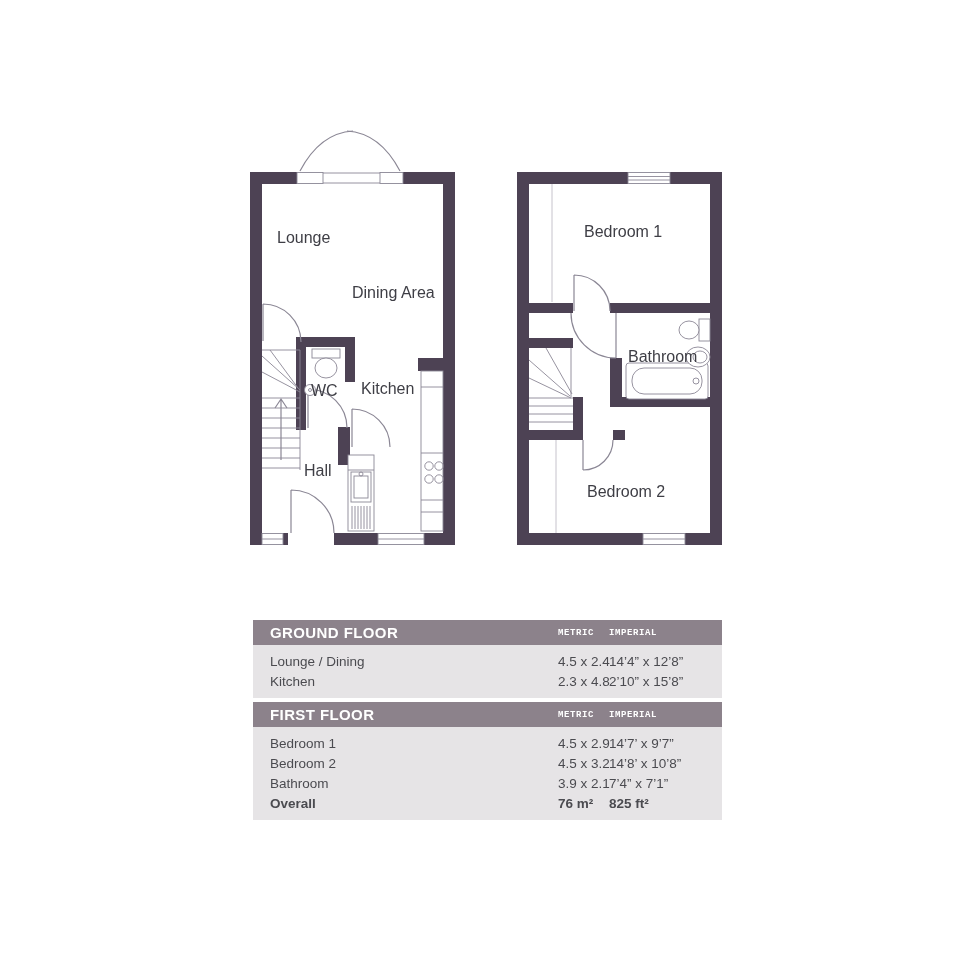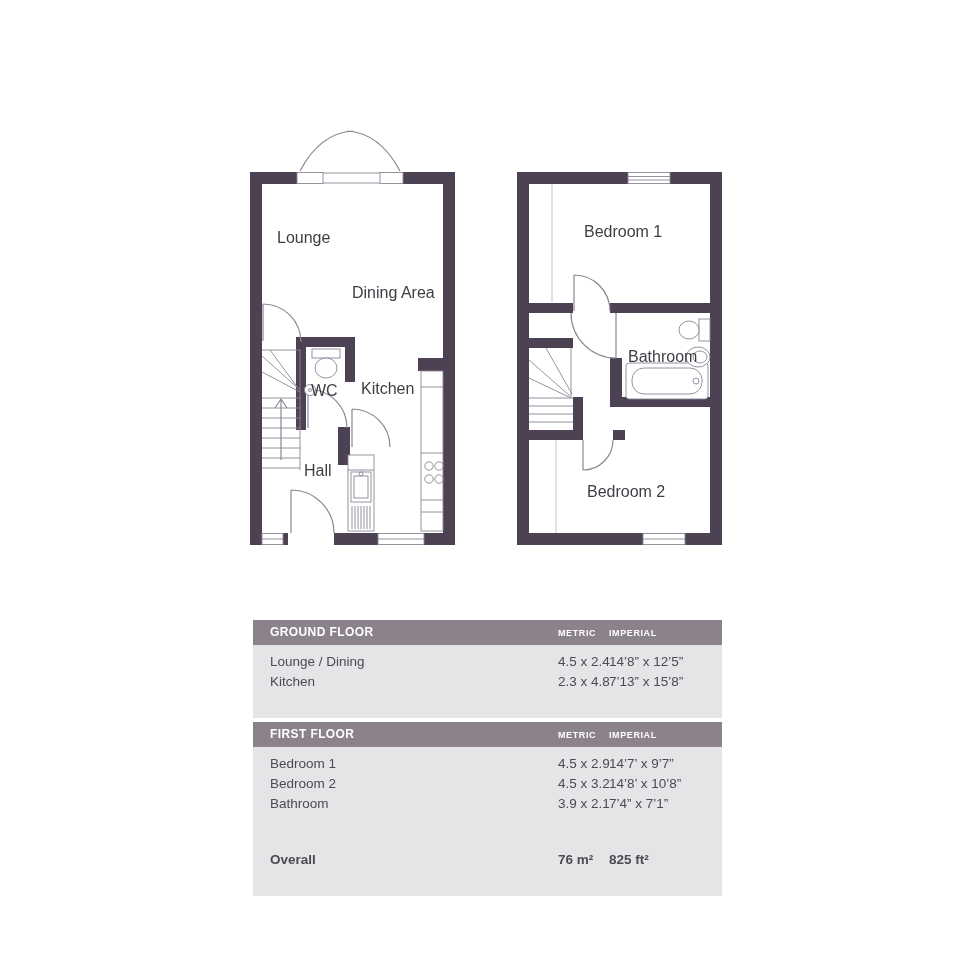--- a/index.html
+++ b/index.html
@@ -11,29 +11,29 @@
   .wall{fill:var(--wall);stroke:none;}
   .ln{stroke:var(--line);stroke-width:1.2;fill:none;stroke-linecap:butt;}
   .lnthin{stroke:var(--line);stroke-width:0.9;fill:none;}
   .llight{stroke:var(--light_line);stroke-width:1;fill:none;}
   .fixthin{fill:#ffffff;stroke:var(--line);stroke-width:0.9;}
   .lbl{font-family:"Liberation Sans",sans-serif;font-size:16px;fill:var(--label);}
 
   
   .dims{position:absolute;left:253px;top:620px;width:469px;color:var(--row_text);}
   .sec-head{position:relative;height:25px;background:var(--header_bg);color:var(--header_text);}
-  .sec-body{position:relative;background:var(--row_bg);padding:7px 0 26px 0;}
+  .sec-body{position:relative;background:var(--row_bg);padding:7px 0 6px 0;}
   .sec2{margin-top:4px;text-align:center;}
   .trow{position:relative;height:20px;line-height:20px;font-size:13.5px;}
   .c-name{position:absolute;left:17px;white-space:nowrap;}
   .c-metric{position:absolute;left:305px;white-space:nowrap;}
   .c-imperial{position:absolute;left:356px;white-space:nowrap;}
-  .h-title{font-weight:bold;font-size:12px;letter-spacing:.4px;line-height:25px;}
-  .h-col{font-weight:bold;font-size:9px;letter-spacing:.6px;line-height:26px;}
-  .bold{font-weight:bold;margin-top:36px;}
+  .h-title{font-weight:bold;font-size:15px;letter-spacing:.4px;line-height:25px;}
+  .h-col{font-weight:bold;font-size:9px;letter-spacing:.6px;line-height:26px;font-family:Liberation Mono, monospace;}
+  .bold{font-weight:bold;}
 </style>
 </head>
 <body>
 
 <div class="canvas">
 
   <svg width="980" height="600" viewBox="0 0 980 600">
 
     <g>
 
@@ -197,26 +197,26 @@
     <div class="sec">
       <div class="sec-head">
         <span class="c-name h-title">GROUND FLOOR</span>
         <span class="c-metric h-col">METRIC</span>
         <span class="c-imperial h-col">IMPERIAL</span>
       </div>
       <div class="sec-body">
         <div class="trow">
           <span class="c-name">Lounge / Dining</span>
           <span class="c-metric">4.5 x 2.4</span>
-          <span class="c-imperial">14’8” x 12’5”</span>
+          <span class="c-imperial">14’4” x 12’8”</span>
         </div>
         <div class="trow">
           <span class="c-name">Kitchen</span>
           <span class="c-metric">2.3 x 4.8</span>
-          <span class="c-imperial">7’13” x 15’8”</span>
+          <span class="c-imperial">2’10” x 15’8”</span>
         </div>
       </div>
     </div>
 
     <div class="sec sec2">
       <div class="sec-head">
         <span class="c-name h-title">FIRST FLOOR</span>
         <span class="c-metric h-col">METRIC</span>
         <span class="c-imperial h-col">IMPERIAL</span>
       </div>

